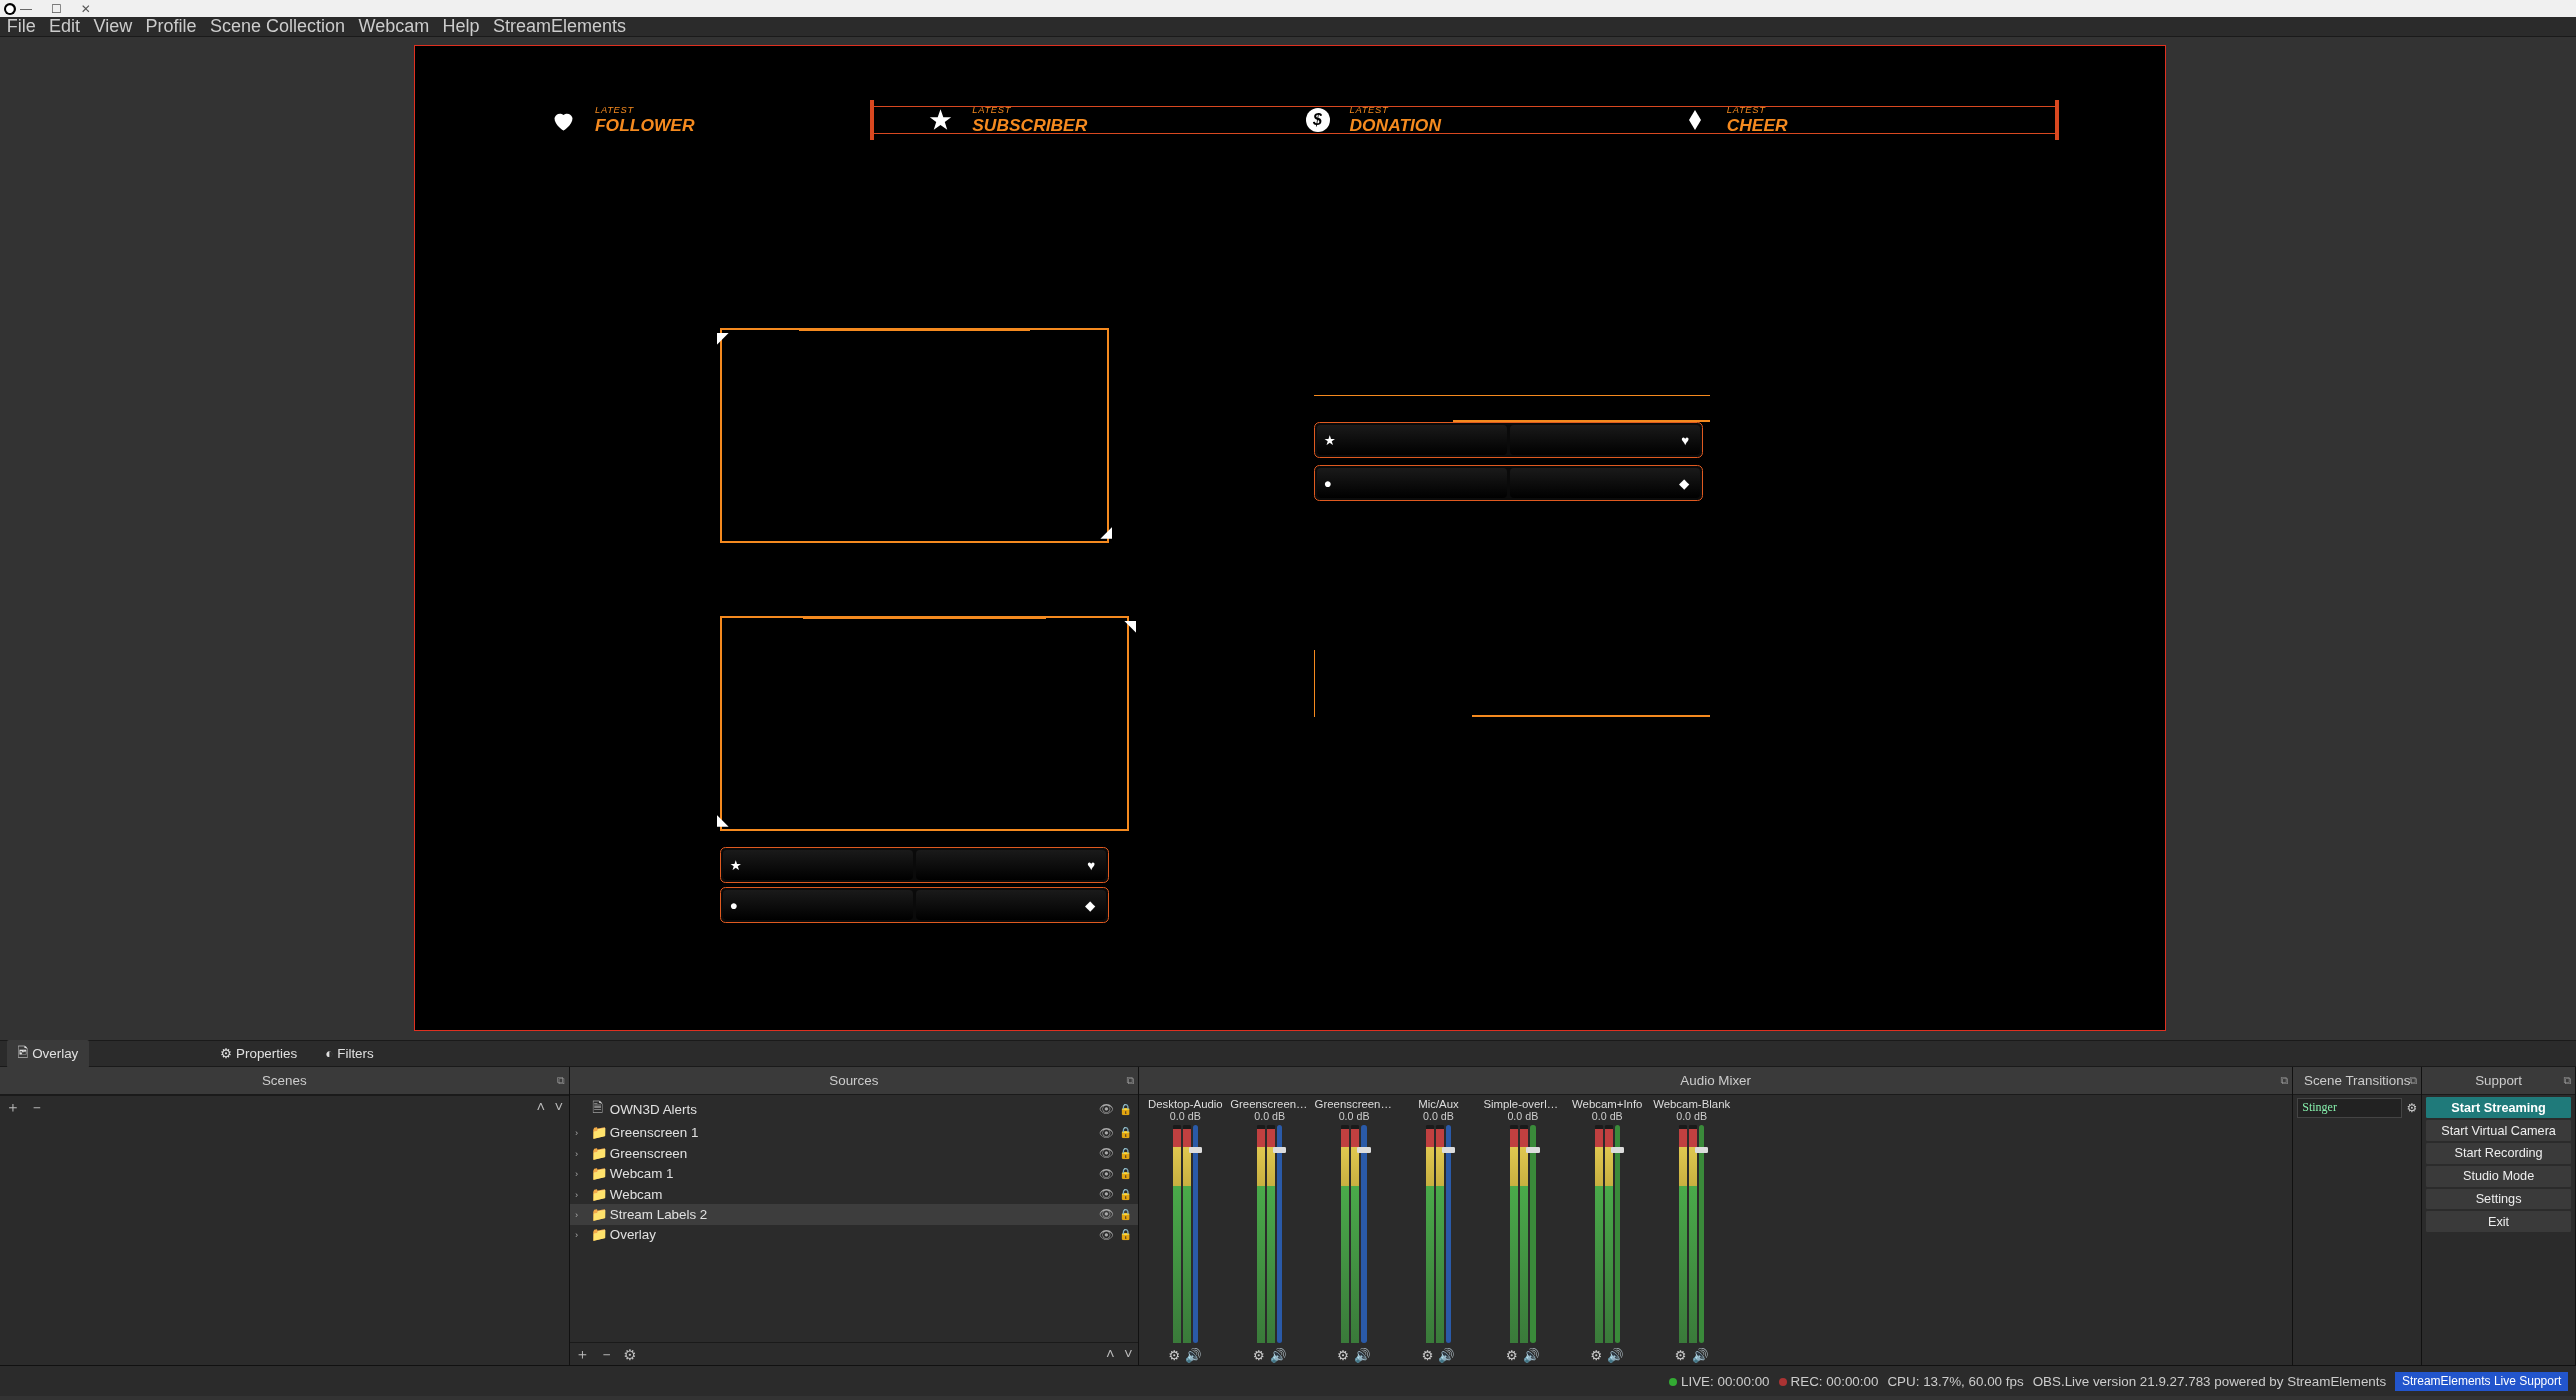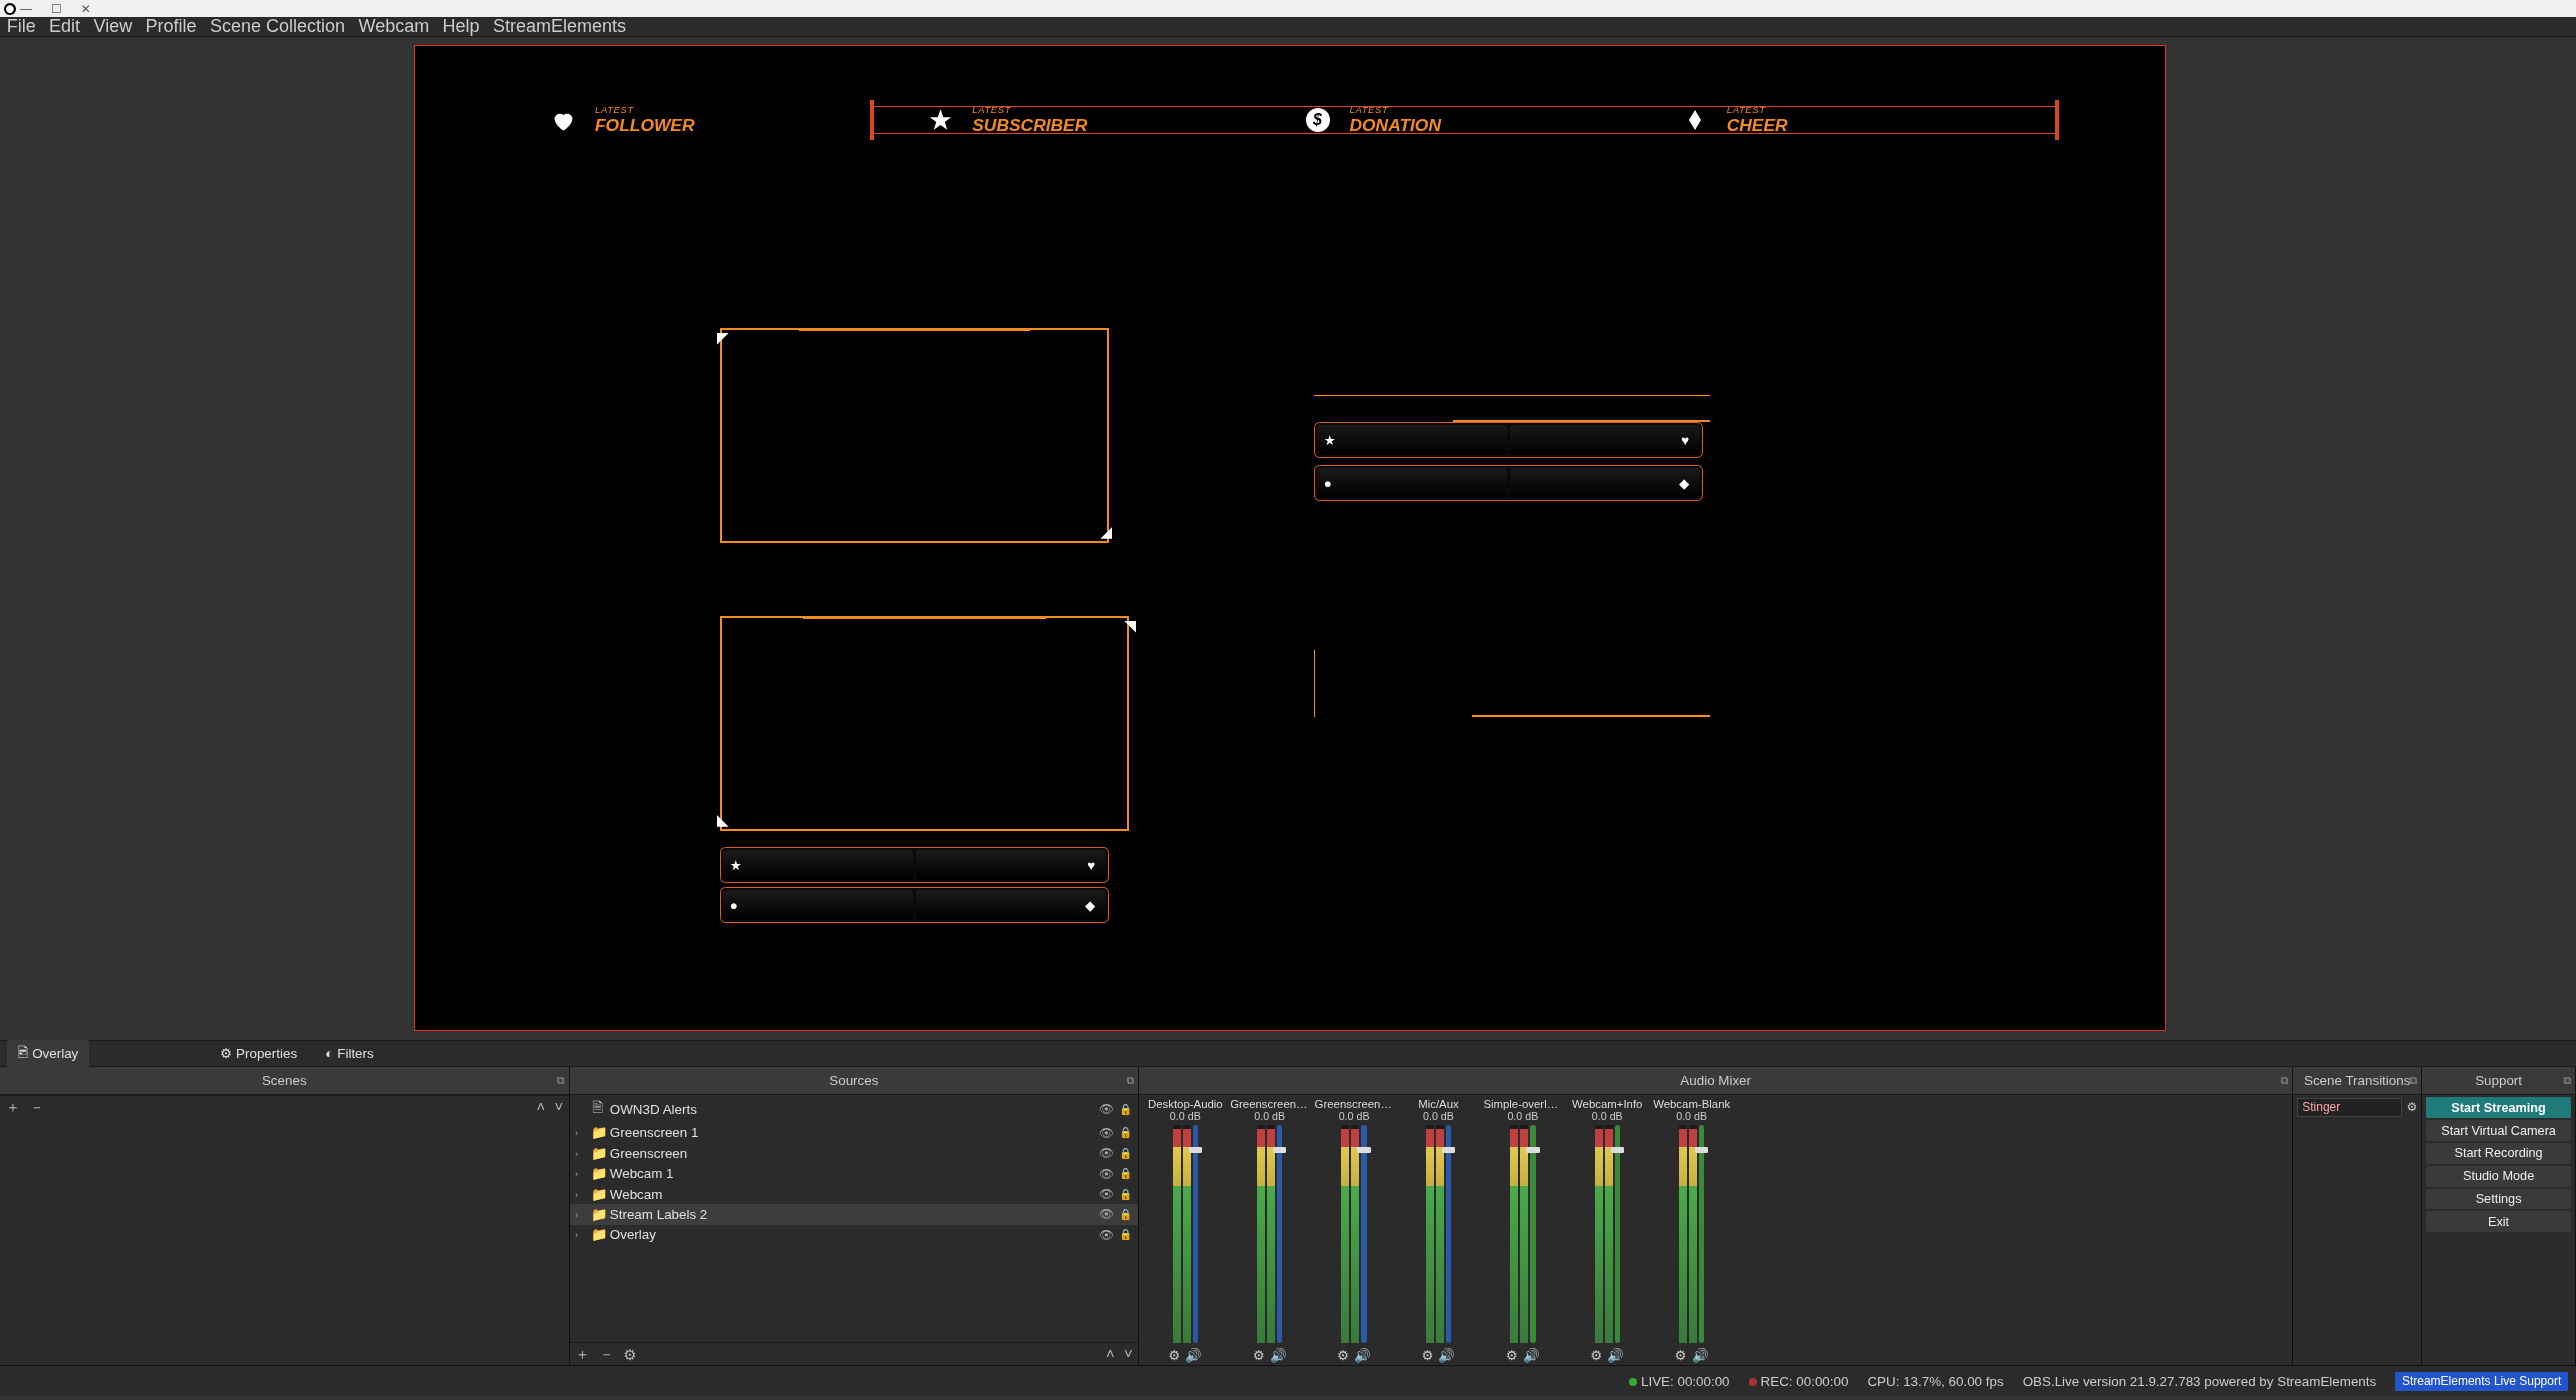--- a/index.html
+++ b/index.html
@@ -103,30 +103,30 @@
 .meter-fill-r{position:absolute;bottom:90%;left:0;right:0;height:8%;background:#c04040;}
 .slider-track{width:5.4px;background:#555;position:relative;border-radius:2.7px;}
 .slider-thumb{position:absolute;left:-4px;width:13.4px;height:6.7px;background:#ddd;border-radius:1.3px;top:10%;}
 .channel.blue .slider-track{background:#2a5aa8;}
 .channel.green .slider-track{background:#3a8a3a;}
 .ch-foot{display:flex;gap:5.4px;font-size:13.4px;color:#ccc;margin-top:2px;}
 
 
 .transitions { width: 129px; }
 .trans-row{display:flex;align-items:center;padding:2.7px 4px;gap:4px;}
-.trans-select{flex:1;background:#222;border:0.7px solid #444;color:#fca5a5;font-size:12px;padding:1.3px 4px;}
+.trans-select{flex:1;background:#222;border:0.7px solid #444;color:#86efac;font-size:12px;padding:1.3px 4px;font-family:Liberation Serif, serif;}
 .trans-gear{font-size:12px;color:#ccc;cursor:pointer;}
 
 
 .controls { width: 154px; }
 .ctrl-btn{margin:2px 4px;padding:3.4px 2.7px;background:#3a3a3a;text-align:center;font-size:12.7px;color:#eee;cursor:pointer;border-radius:1.3px;}
 .ctrl-btn.primary{background:#1f7a7a;color:#fff;font-weight:600;}
 
 
-.statusbar { height: 31px; background:#2b2b2b; display:flex; align-items:center; justify-content:flex-end; padding:0 8px; gap:19px; font-size:13.4px; color:#ccc; border-top:0.7px solid #111;}
+.statusbar { height: 31px; background:#2b2b2b; display:flex; align-items:center; justify-content:flex-end; padding:0 8px; gap:9px; font-size:13.4px; color:#ccc; border-top:0.7px solid #111;}
 .statusbar .live-dot{display:inline-block;width:8px;height:8px;background:#3a3;border-radius:50%;margin-right:4px;vertical-align:middle;}
 .statusbar .rec-dot{display:inline-block;width:8px;height:8px;background:#a33;border-radius:50%;margin-right:4px;vertical-align:middle;}
 .support-btn{background:#2255cc;color:#fff;padding:2.7px 6.7px;font-size:12px;}
 </style>
 </head>
 <body>
 
 <div class="titlebar">
   <div class="obs-icon">⬤</div>
   <div class="wincontrols">

